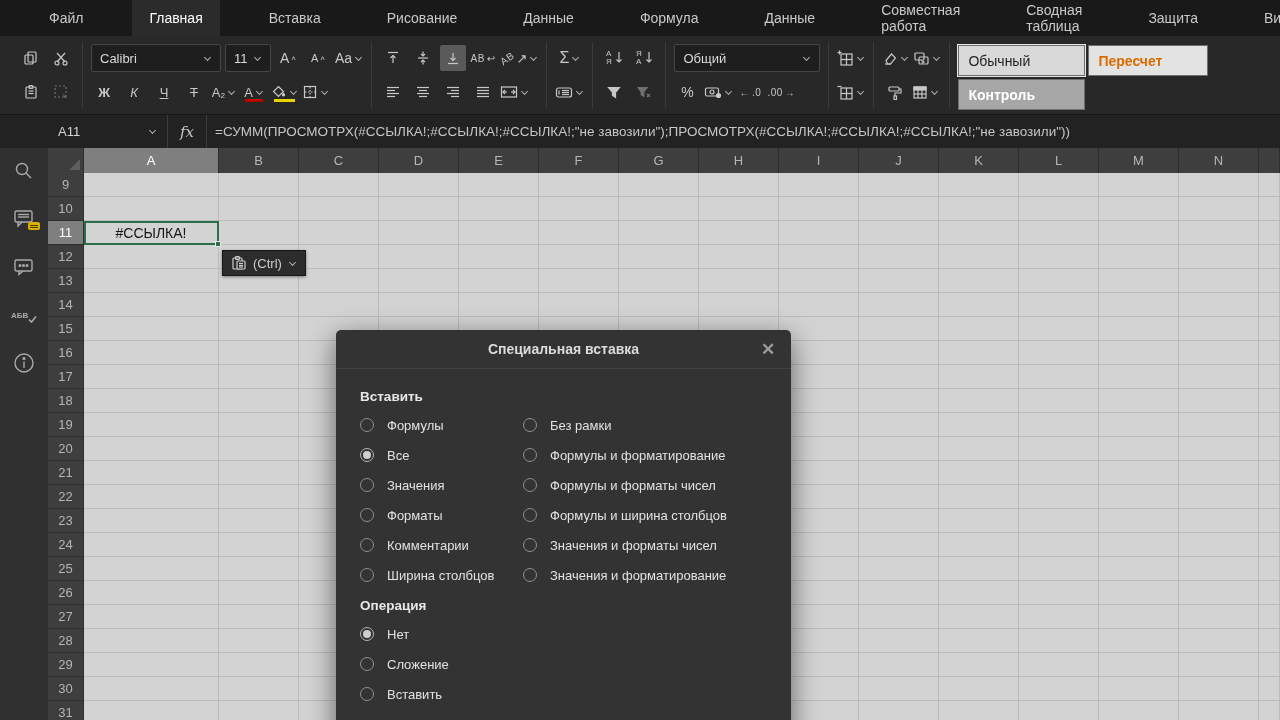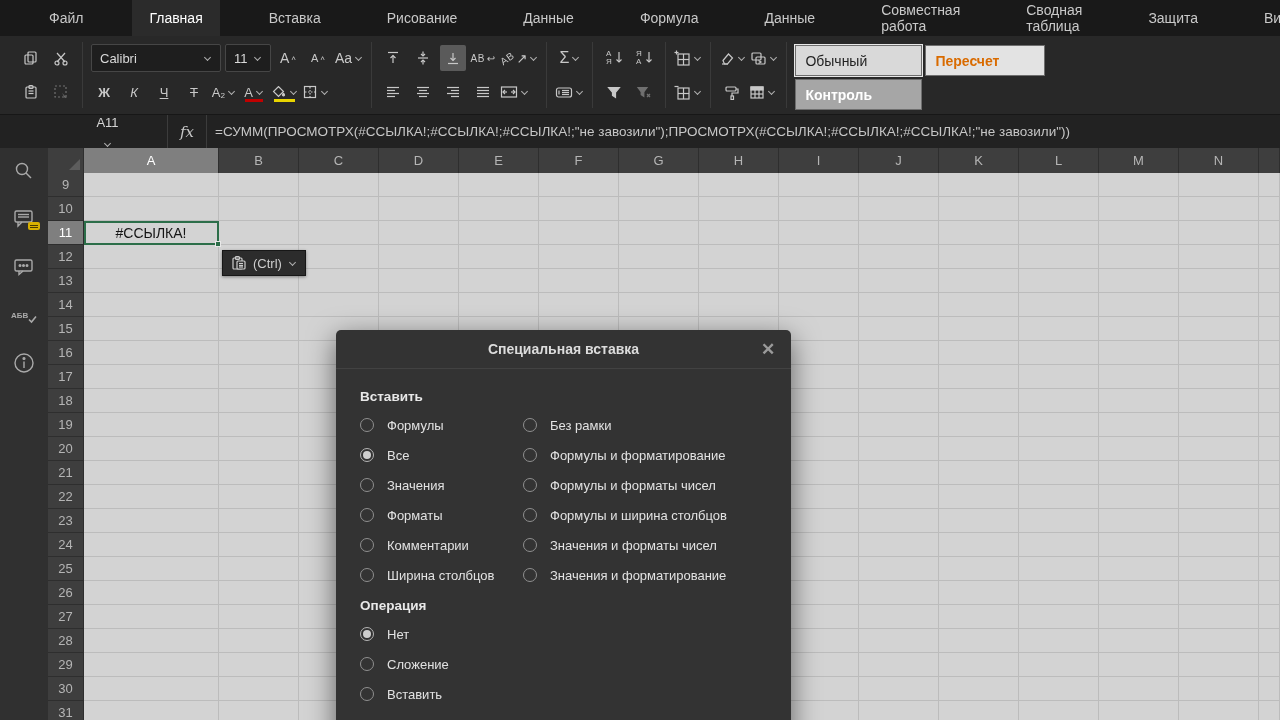--- a/index.html
+++ b/index.html
@@ -35,21 +35,21 @@
   .dim { opacity:.45; }
   .smalltxt { font-size:10px; letter-spacing:.5px; }
   
   .styles { display:grid; grid-template-columns:127px 120px; grid-auto-rows:31px; gap:3px; padding-top:1px; }
   .style-tile { display:flex; align-items:center; padding:0 9px; font-size:14px; border:1px solid #6e6e6e; overflow:hidden; white-space:nowrap; }
   .style-tile.current { outline:1px solid #e8e8e8; }
 
   
   .fmbar { display:flex; align-items:stretch; height:34px; background:#222; border-top:1px solid #171717; }
   .namebox { display:flex; align-items:center; justify-content:space-between; width:120px;
-    margin-left:48px; padding:0 10px; color:#d5d5d5; font-size:13px; border-right:1px solid #3c3c3c;flex-direction:column; }
+    margin-left:48px; padding:0 10px; color:#d5d5d5; font-size:13px; border-right:1px solid #3c3c3c; }
   .fxbox { display:flex; align-items:center; padding:0 12px; color:#c8c8c8;
     font-family:"DejaVu Serif", serif; font-style:italic; font-size:15px; border-right:1px solid #3c3c3c; }
   .formula { display:flex; align-items:center; flex:1; padding:0 8px; color:#c6c6c6; font-size:13.5px;
     white-space:nowrap; overflow:hidden; }
 
   
   .workarea { position:relative; width:1280px; height:572px; }
   .sidebar { position:absolute; left:0; top:0; width:48px; height:100%; background:#303030;
     display:flex; flex-direction:column; align-items:center; padding-top:10px; gap:22px; }
   .sicon { position:relative; width:26px; height:26px; display:flex; align-items:center; justify-content:center; color:#a9a9a9; }
@@ -343,20 +343,43 @@
       <div class="ibtn dim">
         <svg width="16" height="14">
             <path d="M2 2.5 H11 L7.8 6.8 V11.5 L5.2 9.8 V6.8 Z" fill="#c8c8c8"></path>
             <line x1="11" y1="9" x2="14" y2="12"></line>
             <line x1="14" y1="9" x2="11" y2="12"></line>
           </svg>
       </div>
     </div>
   </div>
 
+  <div class="tgroup">
+    <div class="trow">
+      <div class="selbox" style="width:146px">
+        <span>Общий</span>
+        <span class="chev"></span>
+      </div>
+    </div>
+    <div class="trow">
+      <div class="ibtn">
+          <span style="font-size:14px">%</span>
+        </div>
+      <div class="ibtn">
+        <svg width="18" height="12">
+            <rect x="1.5" y="2" width="13" height="8" rx="1.5"></rect>
+            <circle cx="8" cy="6" r="2"></circle>
+            <circle cx="14.5" cy="9.5" r="2" fill="#c8c8c8"></circle>
+          </svg>
+        <span class="chev"></span>
+      </div>
+      <div class="ibtn smalltxt">←<span>.0</span></div>
+      <div class="ibtn smalltxt"><span>.00</span>→</div>
+    </div>
+  </div>
 
   <div class="tgroup">
     <div class="trow" style="justify-content:center">
       <div class="ibtn">
         <svg width="17" height="16">
             <rect x="4" y="4" width="11" height="11"></rect>
             <line x1="9.5" y1="4" x2="9.5" y2="15"></line>
             <line x1="4" y1="9.5" x2="15" y2="9.5"></line>
             <line x1="2.5" y1="0.5" x2="2.5" y2="4.5"></line>
             <line x1="0.5" y1="2.5" x2="4.5" y2="2.5"></line>

